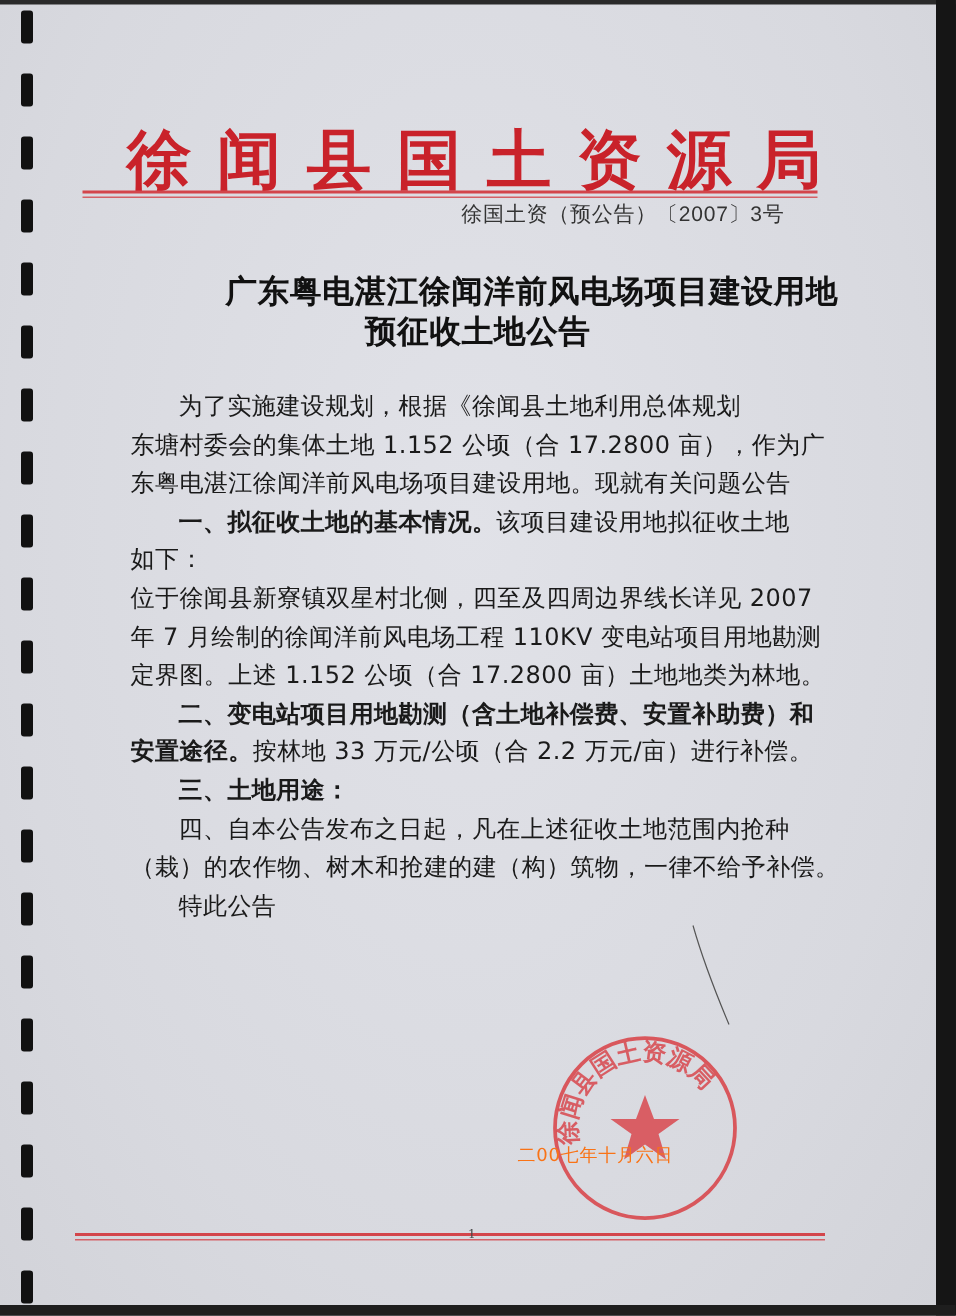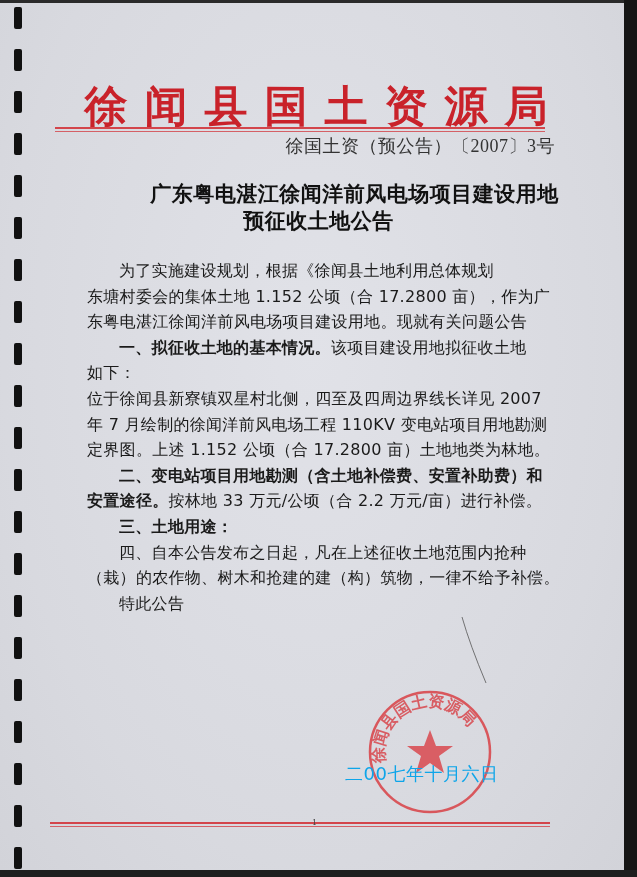--- a/index.html
+++ b/index.html
@@ -27,41 +27,41 @@
     text-align: center;
     color: #c9222a; font-weight: bold; font-size: 43px;
     letter-spacing: 17px; text-indent: 12px;
     font-family: "DejaVu Serif", serif;
   }
   .rule {
     position: absolute; left: 55px; width: 490px; height: 2px; background: #d3454b;
   }
   .rule.thin { height: 1px; background: #d56066; }
   .doc-no {
-    position: absolute; right: 82px; top: 134px;
-    font-size: 18px; color: #333; letter-spacing: 0.5px;
-    font-family: Liberation Serif, serif;
+    position: absolute; right: 114px; top: 134px;
+    font-size: 14px; color: #333; letter-spacing: 0.5px;
+    font-family: Liberation Sans, sans-serif;
   }
   .title {
     position: absolute; left: 0; width: 637px; text-align: center;
     font-size: 21px; font-weight: bold; color: #111; letter-spacing: 0.5px;
     font-family: "DejaVu Serif", serif;
   }
   .body {
     position: absolute; left: 87px; top: 258px; width: 460px;
     font-size: 16px; line-height: 25.6px; color: #1a1a1a;
     font-family: "DejaVu Sans", sans-serif;
     letter-spacing: 0.3px;
   }
   .line { white-space: nowrap; height: 25.6px; overflow: visible; }
   .indent { padding-left: 32px; }
   .b { font-weight: bold; }
   .sig-date {
     position: absolute; left: 345px; top: 762px;
-    font-size: 18px; color: #0ea5e9; font-family: "DejaVu Sans", sans-serif;
+    font-size: 12px; color: #f97316; font-family: "DejaVu Sans", sans-serif;
     letter-spacing: 0.5px;
   }
   .seal { position: absolute; left: 366px; top: 688px; width: 128px; height: 128px; }
   .pen-stroke { position: absolute; left: 460px; top: 615px; width: 30px; height: 70px; }
   .page-mark { position: absolute; left: 312px; top: 818px; font-size: 8px; color: #444; }
 </style>
 </head>
 <body>
 
 <div class="page"></div>

